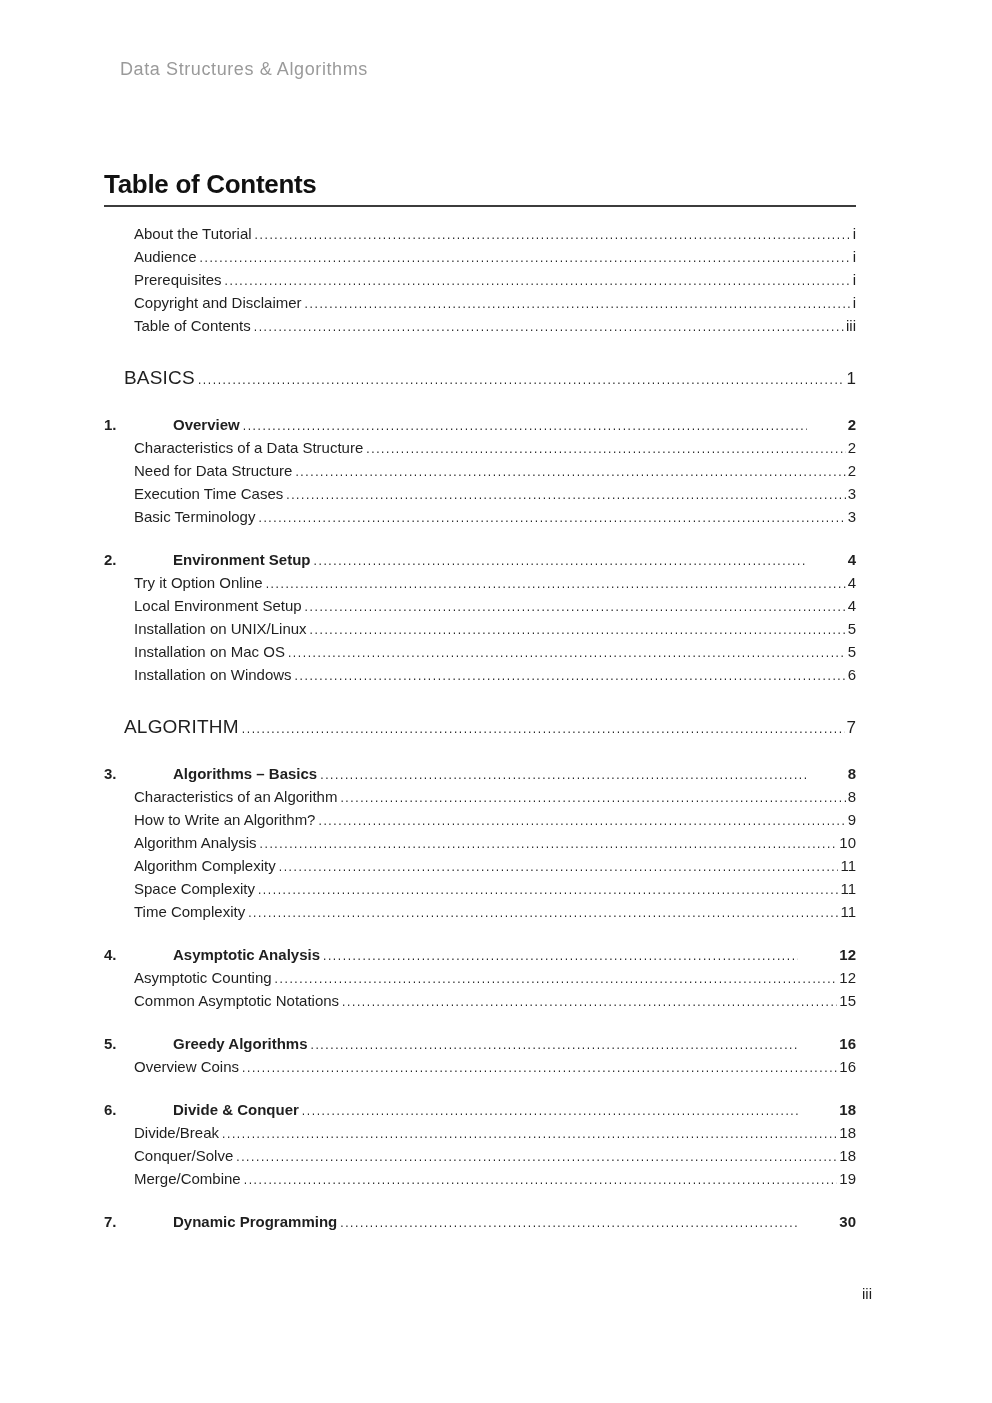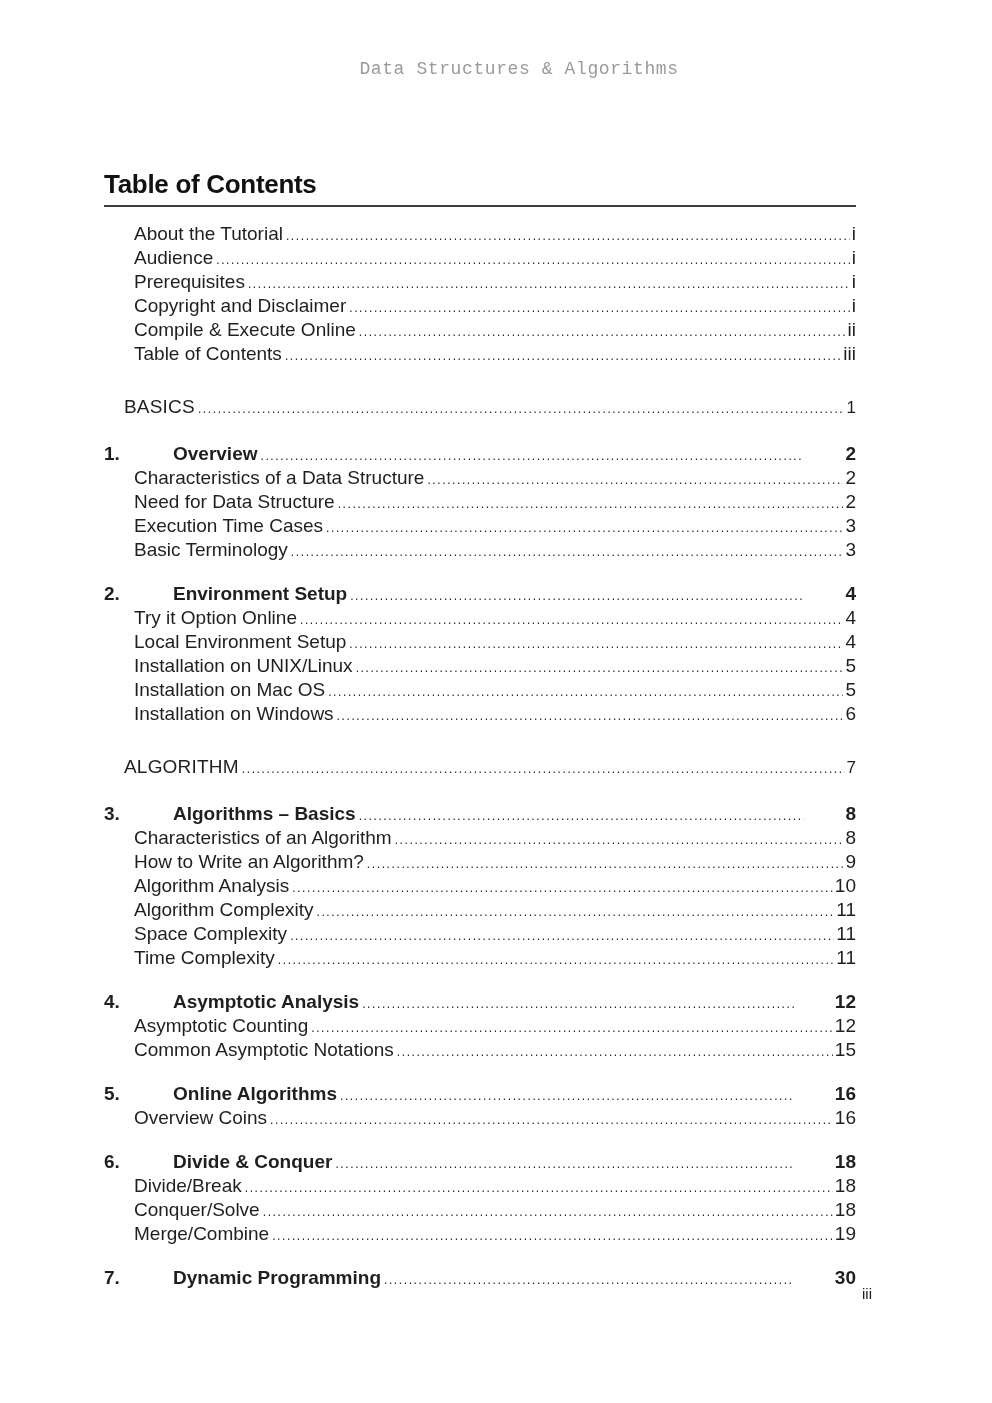--- a/index.html
+++ b/index.html
@@ -8,45 +8,44 @@
     background: #ffffff;
     font-family: "Liberation Sans", sans-serif;
     color: #1f1f1f;
     position: relative;
     overflow: hidden;
   }
   .page { position: absolute; inset: 0; background: #ffffff; }
 
   .doc-header {
     position: absolute;
-    top: 59px; left: 137px; width: 764px;
-    text-align: center;
+    top: 59px; left: 120px; width: 764px;
+    text-align: left;
     font-size: 18px;
     letter-spacing: 0.6px;
     color: #9a9a9a;
-    font-family: Liberation Mono, monospace;
   }
 
   .content { position: absolute; top: 170px; left: 104px; width: 752px; }
 
   .title {
     font-size: 26px;
     font-weight: bold;
     letter-spacing: -0.3px;
     line-height: 28px;
     color: #111;
     padding-bottom: 7px;
     border-bottom: 2px solid #3c3c3c;
   }
 
   .row {
     display: flex;
     align-items: baseline;
     line-height: 22px;
-    font-size: 19px;
+    font-size: 15px;
   }
   .row .num { flex: 0 0 30px; font-weight: bold; }
   .row.sub { padding-left: 30px; }
   .row .label { white-space: nowrap; }
   .row .pg { white-space: nowrap; text-align: right; }
 
   .dots { flex: 1 1 auto; overflow: hidden; white-space: nowrap; margin: 0 2px 0 3px; min-width: 10px; }
   .dots::after {
     content: "..........................................................................................................................................................................................................................................................";
     font-size: 12px;
@@ -103,25 +102,20 @@
         <span class="label">Prerequisites</span>
         <span class="dots"></span>
         <span class="pg">i</span>
       </div>
       <div class="row sub">
         <span class="label">Copyright and Disclaimer</span>
         <span class="dots"></span>
         <span class="pg">i</span>
       </div>
       <div class="row sub">
-        <span class="label">Compile &amp; Execute Online</span>
-        <span class="dots"></span>
-        <span class="pg">ii</span>
-      </div>
-      <div class="row sub">
         <span class="label">Table of Contents</span>
         <span class="dots"></span>
         <span class="pg">iii</span>
       </div>
     </div>
 
     <div class="row section-heading">
       <span class="label">BASICS</span>
       <span class="dots"></span>
       <span class="pg">1</span>
@@ -250,21 +244,21 @@
       <div class="row sub">
         <span class="label">Common Asymptotic Notations</span>
         <span class="dots"></span>
         <span class="pg">15</span>
       </div>
     </div>
 
     <div class="chapter-group">
       <div class="row chapter">
         <span class="num">5.</span>
-        <span class="label">Online Algorithms</span>
+        <span class="label">Greedy Algorithms</span>
         <span class="dots"></span>
         <span class="pg">16</span>
       </div>
       <div class="row sub">
         <span class="label">Overview Coins</span>
         <span class="dots"></span>
         <span class="pg">16</span>
       </div>
     </div>
 

